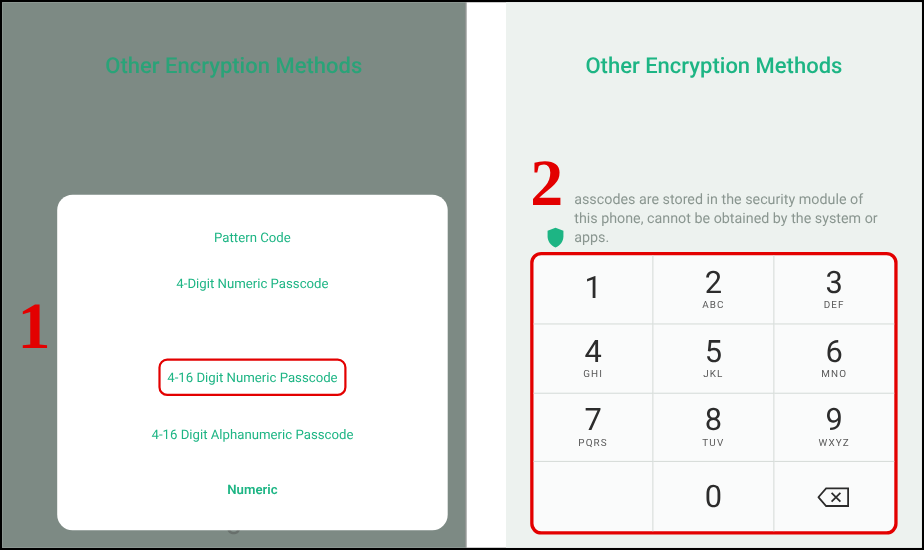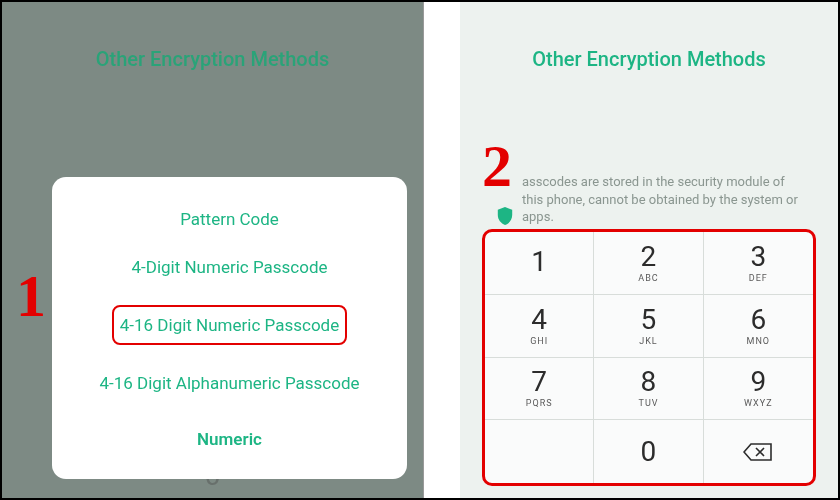--- a/index.html
+++ b/index.html
@@ -11,22 +11,22 @@
     
     .title { text-align: center; font-size: 20px; font-weight: 500; margin-top: 45px; }
     .title-left { color: #2aa378; }
     .title-right { color: #1db584; }
     
     .step-num { position: absolute; font-size: 60px; font-weight: 800; color: #e30000; font-family: Georgia, serif; }
     .step-1 { left: 14px; top: 260px; }
     .step-2 { left: 22px; top: 130px; }
     
     .dialog { position: absolute; left: 50px; right: 16px; top: 175px; background: #fff; border-radius: 14px; padding: 18px 0 16px; }
-    .dialog-item { text-align: center; font-size: 17px; color: #1db584; padding: 14px 0; }
-    .highlight { display: inline-block; border: 2px solid #e30000; border-radius: 8px; padding: 8px 6px; }
+    .dialog-item { text-align: center; font-size: 12px; color: #1db584; padding: 14px 0; }
+    .highlight { display: inline-block; border: 2px solid #e30000; border-radius: 8px; padding: 8px 6px; margin-top: 33px; }
     .cancel { font-weight: 600; margin-top: 6px; padding-top: 16px; }
     
     .info-row { position: absolute; top: 171px; left: 36px; right: 36px; display: flex; align-items: flex-end; gap: 8px; }
     .shield-icon { width: 18px; height: 20px; flex-shrink: 0; margin-top: 2px; }
     .info-text { font-size: 13px; color: #8a9690; line-height: 1.35; }
     
     .keypad { position: absolute; left: 22px; right: 22px; top: 227px; bottom: 12px; background: #fafbfb; border: 3px solid #e30000; border-radius: 10px; display: grid; grid-template-columns: repeat(3, 1fr); grid-template-rows: repeat(4, 1fr); }
     .key { position: relative; display: flex; flex-direction: column; align-items: center; justify-content: center; border-right: 1px solid #d8ddda; border-bottom: 1px solid #d8ddda; }
     .key:nth-child(3n) { border-right: none; }
     .key:nth-child(n+10) { border-bottom: none; }

